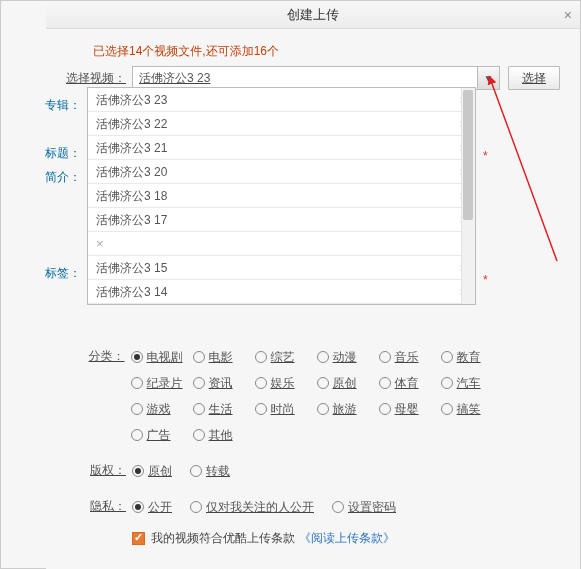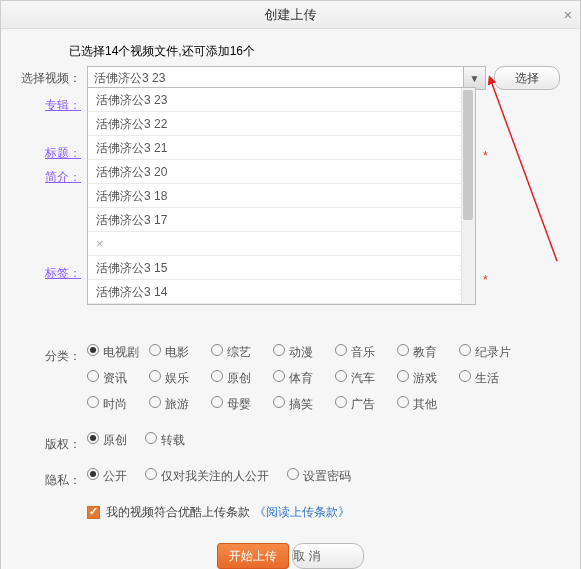--- a/index.html
+++ b/index.html
@@ -6,49 +6,49 @@
   body {
     font-family: "Microsoft YaHei", SimSun, Arial, sans-serif;
     font-size: 12px;
     background: #fff;
     color: #444;
     width: 581px;
     height: 569px;
     position: relative;
     overflow: hidden;
   }
-  .window { border: 1px solid #ccc; width: 581px; height: 569px; background: #f6f6f6; position: relative; }
+  .window { border: 1px solid #ccc; width: 581px; height: 569px; background: #f6f6f6; position: relative; padding-left: 45px; }
   .titlebar {
     height: 28px; line-height: 28px; text-align: center;
     background: linear-gradient(#f7f7f7,#ececec);
     border-bottom: 1px solid #ddd;
     position: relative;
     color:#333; font-size:13px;
   }
   .close-x { position: absolute; right: 8px; top: 0; font-size: 14px; color:#888; cursor: pointer; }
   .content { padding: 14px 20px 10px 20px; background: #f6f6f6; }
-  .hint { color:#000000; margin-left: 48px; margin-bottom: 6px; }
-  .row { display: flex; align-items: flex-start; margin-bottom: 10px; position: relative; }
+  .hint { color:#c2410c; margin-left: 27px; margin-bottom: 6px; }
+  .row { display: flex; align-items: flex-start; margin-bottom: 10px; position: relative; text-decoration: underline; }
   .row > label {
     width: 66px; text-align: right; color:#555; padding-right: 6px; line-height: 24px;
   }
   .select-video-combo {
     flex: 1; height: 24px; border:1px solid #bbb; background:#fff;
     display:flex; align-items:center; padding: 0 6px; color:#555;
     position: relative;
   }
   .combo-arrow {
     position:absolute; right:0; top:0; width:22px; height:22px;
     border-left:1px solid #bbb; background: linear-gradient(#f8f8f8,#dcdcdc);
     display:flex; align-items:center; justify-content:center; font-size:10px; color:#555;
   }
   .choose-btn {
-    margin-left: 8px; width: 66px; height: 24px;
+    margin-left: 8px; width: 52px; height: 24px;
     border:1px solid #bbb; background: linear-gradient(#fff,#e9e9e9);
-    text-align:center; line-height:22px; color:#444; border-radius:10px;
+    text-align:center; line-height:22px; color:#444; border-radius:1px;
   }
 
   .dropdown-panel {
     position: absolute; left: 86px; top: 86px; width: 389px;
     border:1px solid #bbb; background:#fff; z-index: 5;
   }
   .dropdown-inner { max-height: 242px; overflow:hidden; position:relative; }
   .dd-item {
     height: 24px; line-height:24px; padding: 0 8px; border-bottom:1px solid #e9e9e9;
     display:flex; justify-content:space-between; align-items:center; color:#555;
@@ -56,33 +56,33 @@
   .dd-item:last-child { border-bottom:none; }
   .dd-item .x { color:#aaa; font-size:13px; cursor:pointer; }
   .dd-scrollbar {
     position:absolute; right:0; top:0; width:14px; height:100%;
     background:#f1f1f1; border-left:1px solid #e4e4e4;
   }
   .dd-thumb { position:absolute; right:2px; top:2px; width:10px; height:130px; background:#c8c8c8; border-radius:2px; }
 
   .side-labels {
     position:absolute; left: 20px; top: 92px; width:66px; z-index:6;
-    text-align:right; color:#8b5cf6;text-decoration:underline;
+    text-align:right; color:#0369a1;
   }
   .side-labels div { height:24px; line-height:24px; padding-right:6px; }
 
   .asterisk { color:#d33; position:absolute; z-index:6; font-size:12px; }
   .ast1 { left: 482px; top: 148px; }
   .ast2 { left: 482px; top: 272px; }
 
   .arrow-svg { position:absolute; left: 484px; top: 70px; z-index:7; pointer-events:none; }
 
   .categories { margin-top: 254px; }
   .radio-grid { display:flex; flex-wrap:wrap; gap: 0; width: 440px; }
-  .radio-item { width: 62px; display:flex; align-items:flex-start; height:26px; color:#555; }
+  .radio-item { width: 62px; display:flex; align-items:center; height:26px; color:#555; }
   .radio-item input { margin-right:4px; appearance:none; width:12px; height:12px; border:1px solid #888; border-radius:50%; position:relative; }
   .radio-item input:checked::after { content:""; position:absolute; left:2px; top:2px; width:6px; height:6px; background:#333; border-radius:50%; }
 
   .privacy-row .radio-item, .copyright-row .radio-item { width:auto; margin-right:18px; }
   .privacy-row .radio-item.wide { width:auto; }
 
   .checkbox-row { display:flex; align-items:center; margin-left:66px; margin-top:6px; }
   .checkbox-row input {
     appearance:none; width:13px; height:13px; border:1px solid #d86a2a; background:#e87b33;
     margin-right:6px; position:relative;

